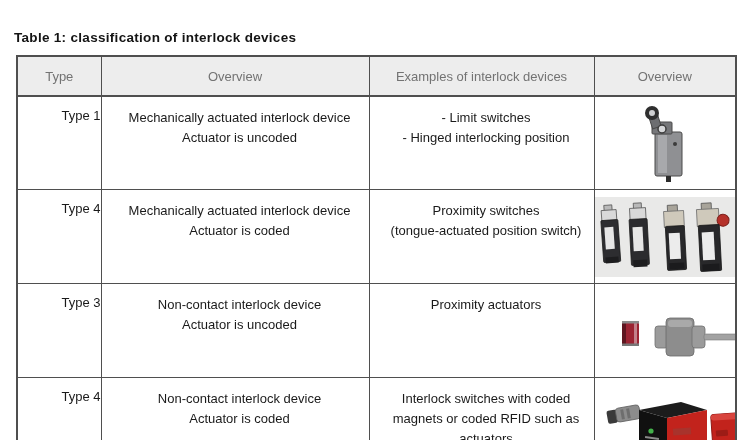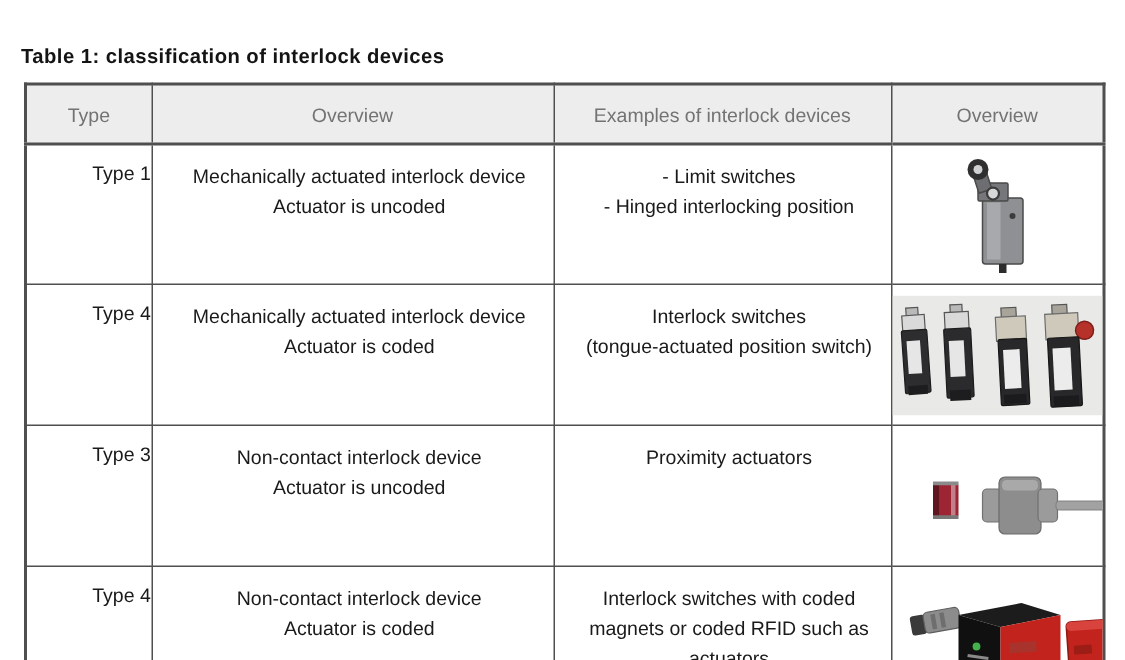--- a/index.html
+++ b/index.html
@@ -115,21 +115,21 @@
       </td>
     </tr>
 
     <tr class="r2">
       <td class="c-type">Type 4</td>
       <td class="c-text">
         <div class="line">Mechanically actuated interlock device</div>
         <div class="line">Actuator is coded</div>
       </td>
       <td class="c-text">
-        <div class="line">Interlock switches</div>
+        <div class="line">Proximity switches</div>
         <div class="line">(tongue-actuated position switch)</div>
       </td>
       <td class="c-img">
         <svg width="140" height="80" viewBox="0 0 140 80">
 
           <rect x="0" y="0" width="140" height="80" fill="#e9e9e8"></rect>
 
           <g transform="rotate(-4 16 40)">
             <rect x="11" y="8" width="8" height="6" fill="#b9b9b9" stroke="#555" stroke-width="0.8"></rect>
             <rect x="8" y="13" width="15" height="11" fill="#d9d9d9" stroke="#555" stroke-width="0.8"></rect>

